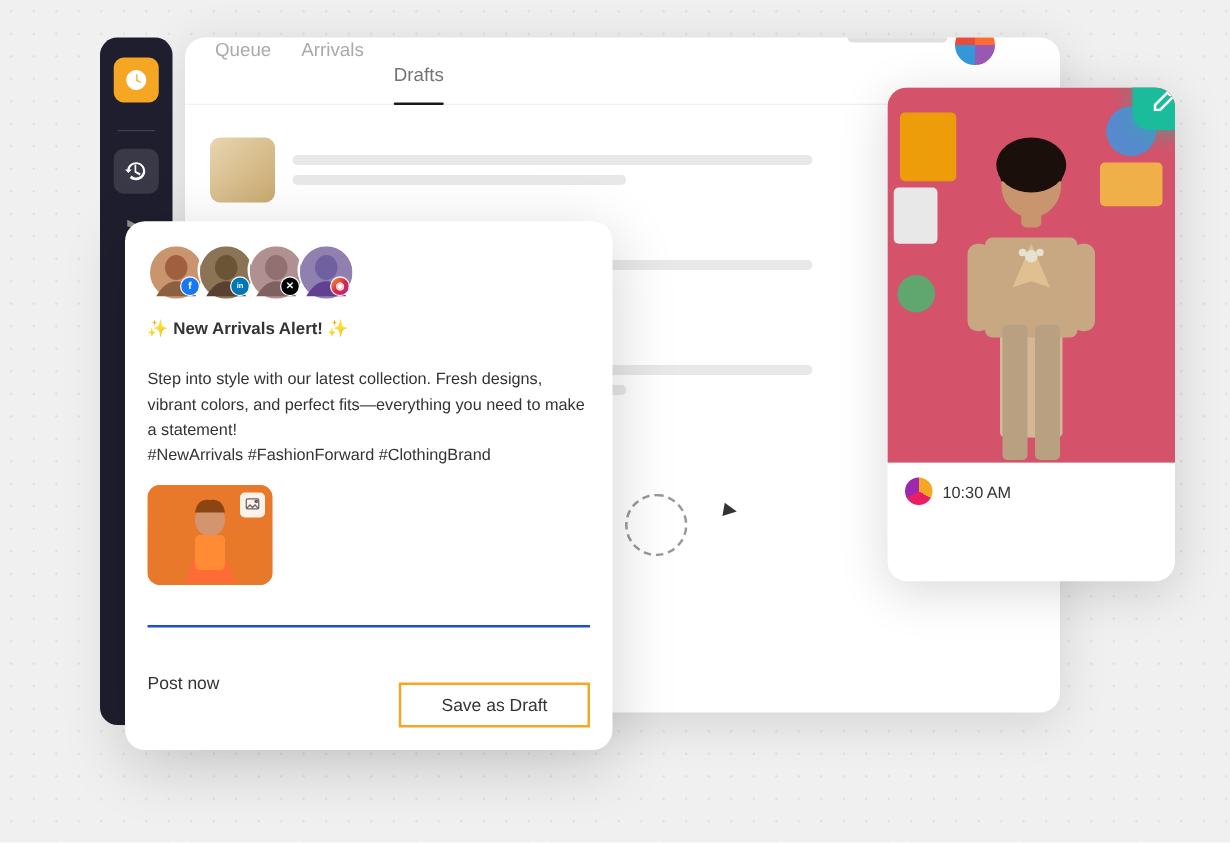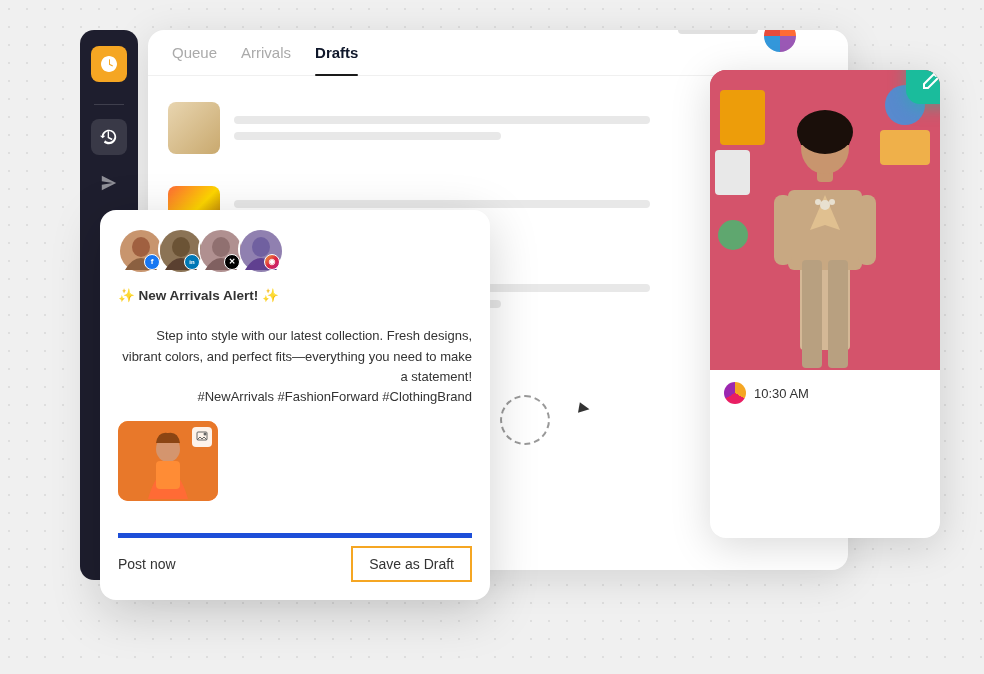--- a/index.html
+++ b/index.html
@@ -105,35 +105,36 @@
       background: white;
       border-radius: 16px;
       box-shadow: 0 8px 40px rgba(0,0,0,0.12);
       overflow: hidden;
       z-index: 5;
     }
 
     .tabs-bar {
       display: flex;
       gap: 24px;
-      padding: 14px 24px 0;
+      padding: 2px 24px 0;
       border-bottom: 1px solid #f0f0f0;
     }
 
     .tab {
       font-size: 15px;
       color: #aaa;
       padding-bottom: 14px;
       cursor: pointer;
       position: relative;
     }
 
     .tab.active {
-      color: #0f172a;
-      font-weight: 700;
+      color: #737373;
+      font-weight: 400;
+      margin-top: 20px;
     }
 
     .tab.active::after {
       content: '';
       position: absolute;
       bottom: -1px;
       left: 0;
       right: 0;
       height: 2px;
       background: #1a1a1a;
@@ -198,21 +199,21 @@
     .draft-line.long { width: 70%; }
     .draft-line.medium { width: 45%; }
     .draft-line.short { width: 30%; }
 
     
     .photo-card {
       position: absolute;
       right: 0;
       top: 40px;
       width: 230px;
-      height: 468px;
+      height: 395px;
       background: white;
       border-radius: 16px;
       box-shadow: 0 8px 40px rgba(0,0,0,0.15);
       overflow: hidden;
       z-index: 8;
     }
 
     .photo-card-image {
       width: 100%;
       height: 300px;
@@ -393,41 +394,42 @@
       justify-content: center;
       font-size: 10px;
     }
 
     .compose-actions {
       display: flex;
       justify-content: space-between;
       align-items: center;
       gap: 14px;
       padding-top: 8px;
-      border-top: 5px solid #1d4ed8;
+      border-top: 2px solid #1d4ed8;
     }
 
     .btn-post-now {
       background: transparent;
       border: none;
       font-size: 14px;
       font-weight: 500;
       color: #333;
       cursor: pointer;
     }
 
     .btn-save-draft {
       background: transparent;
       border: 2px solid #f5a623;
       border-radius: 0;
-      padding: 8px 16px;
+      padding: 8px 32px;
       font-size: 14px;
       font-weight: 500;
       color: #333;
       cursor: pointer;
+      margin-top: 36px;
     }
 
     .dashed-circle {
       position: absolute;
       right: 390px;
       bottom: 165px;
       width: 50px;
       height: 50px;
       border: 2px dashed #999;
       border-radius: 50%;
@@ -612,21 +614,21 @@
           <ellipse cx="21" cy="17" rx="9" ry="10" fill="#7060a0"></ellipse>
           <path d="M5 40 Q12 28 21 28 Q30 28 37 40" fill="#604090"></path>
         </svg>
         <div class="avatar-badge badge-ig">◉</div>
       </div>
     </div>
 
     
     <div class="compose-text">
       <div class="compose-title">✨ New Arrivals Alert! ✨</div>
-      <div style="white-space:pre-line;font-size:13px;text-align:right;">Step into style with our latest collection. Fresh designs, vibrant colors, and perfect fits—everything you need to make a statement!
+      <div style="white-space:pre-line;font-size:13px;">Step into style with our latest collection. Fresh designs, vibrant colors, and perfect fits—everything you need to make a statement!
 #NewArrivals #FashionForward #ClothingBrand</div>
     </div>
 
     
     <div style="position:relative;display:inline-block;margin-bottom:16px;">
       <div class="compose-image-preview">
         <svg width="100" height="80" viewBox="0 0 100 80">
           <rect width="100" height="80" fill="#e8782a"></rect>
 
           <ellipse cx="50" cy="28" rx="12" ry="13" fill="#d4956e"></ellipse>

